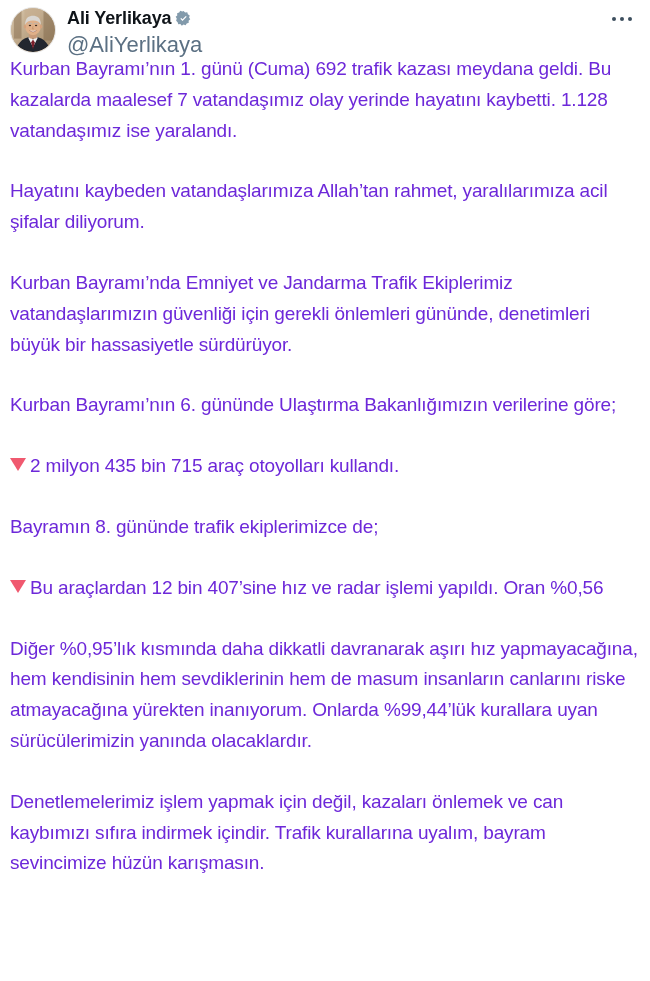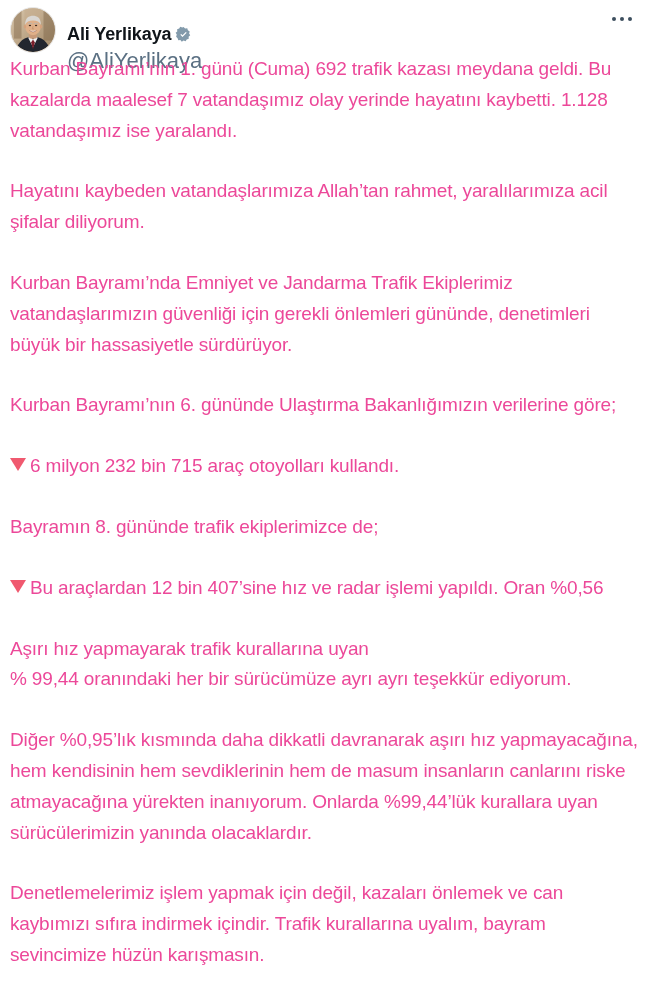--- a/index.html
+++ b/index.html
@@ -50,21 +50,20 @@
     flex-direction: column;
     justify-content: flex-start;
     padding-top: 1px;
     min-width: 0;
   }
   .name-row {
     display: flex;
     align-items: center;
     gap: 4px;
     line-height: 1.15;
-    margin-top: 16px;
   }
   .display-name {
     font-size: 18px;
     font-weight: bold;
     color: #0f1419;
     letter-spacing: -0.1px;
     white-space: nowrap;
   }
   .verified-badge {
     width: 17px;
@@ -97,21 +96,21 @@
     height: 4px;
     border-radius: 50%;
     background: #3d4e5e;
   }
 
   
   .tweet-body {
     padding: 0 10px;
     font-size: 19px;
     line-height: 30.8px;
-    color: #ec4899;
+    color: #6d28d9;
     letter-spacing: -0.15px;
   }
   .para {
     margin: 0 0 30px 0;
     word-wrap: break-word;
   }
 
   .bullet-line {
     display: block;
   }
@@ -203,26 +202,25 @@
   <div class="tweet-body">
 
     <p class="para">Kurban Bayramı’nın 1. günü (Cuma) 692 trafik kazası meydana geldi. Bu kazalarda maalesef 7 vatandaşımız olay yerinde hayatını kaybetti. 1.128 vatandaşımız ise yaralandı.</p>
 
     <p class="para">Hayatını kaybeden vatandaşlarımıza Allah’tan rahmet, yaralılarımıza acil şifalar diliyorum.</p>
 
     <p class="para">Kurban Bayramı’nda Emniyet ve Jandarma Trafik Ekiplerimiz vatandaşlarımızın güvenliği için gerekli önlemleri gününde, denetimleri büyük bir hassasiyetle sürdürüyor.</p>
 
     <p class="para">Kurban Bayramı’nın 6. gününde Ulaştırma Bakanlığımızın verilerine göre;</p>
 
-    <p class="para bullet-line"><span class="tri"></span><span>6 milyon 232 bin 715 araç otoyolları kullandı.</span></p>
+    <p class="para bullet-line"><span class="tri"></span><span>2 milyon 435 bin 715 araç otoyolları kullandı.</span></p>
 
     <p class="para">Bayramın 8. gününde trafik ekiplerimizce de;</p>
 
     <p class="para bullet-line"><span class="tri"></span><span>Bu araçlardan 12 bin 407’sine hız ve radar işlemi yapıldı. Oran %0,56</span></p>
 
-    <p class="para"><span class="nowrap-seg">Aşırı hız yapmayarak trafik kurallarına uyan</span><br><span class="nowrap-seg">% 99,44 oranındaki her bir sürücümüze ayrı ayrı teşekkür ediyorum.</span></p>
 
     <p class="para">Diğer %0,95’lık kısmında daha dikkatli davranarak aşırı hız yapmayacağına, hem kendisinin hem sevdiklerinin hem de masum insanların canlarını riske atmayacağına yürekten inanıyorum. Onlarda %99,44’lük kurallara uyan sürücülerimizin yanında olacaklardır.</p>
 
     <p class="para">Denetlemelerimiz işlem yapmak için değil, kazaları önlemek ve can kaybımızı sıfıra indirmek içindir. Trafik kurallarına uyalım, bayram sevincimize hüzün karışmasın.</p>
   </div>
 
 </div>
 
 </body></html>

